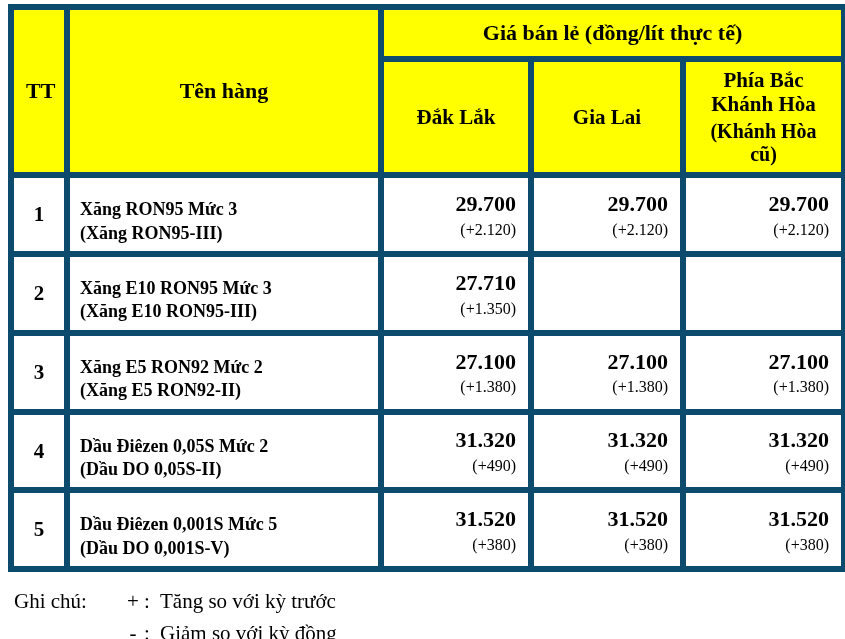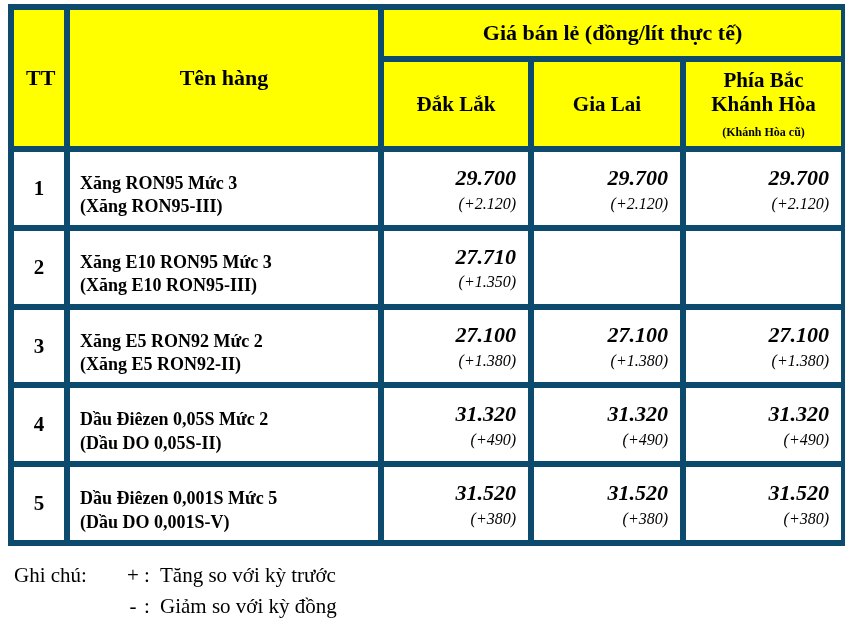--- a/index.html
+++ b/index.html
@@ -48,24 +48,24 @@
   .hdr-top {
     font-size: 22px;
     padding: 10px 4px;
   }
   .hdr-sub {
     font-size: 21px;
     line-height: 1.15;
     padding: 6px 20px;
   }
   .hdr-sub .small {
-    font-size: 12px;
-    display: block;
-    font-weight: bold;
-    margin-top: 10px;
+    font-size: 20px;
+    display: block;
+    font-weight: bold;
+    margin-top: 4px;
   }
 
   
   .tt {
     text-align: center;
     vertical-align: middle;
     font-weight: bold;
     font-size: 21px;
   }
   .name {
@@ -76,21 +76,20 @@
     line-height: 1.3;
   }
   .name .line2 {
     display: block;
   }
   .price {
     vertical-align: middle;
     text-align: right;
     padding: 6px 12px 6px 6px;
     line-height: 1.35;
-    font-style: italic;
   }
   .price .main {
     display: block;
     font-weight: bold;
     font-size: 22px;
   }
   .price .delta {
     display: block;
     font-size: 16px;
     margin-top: 0;

